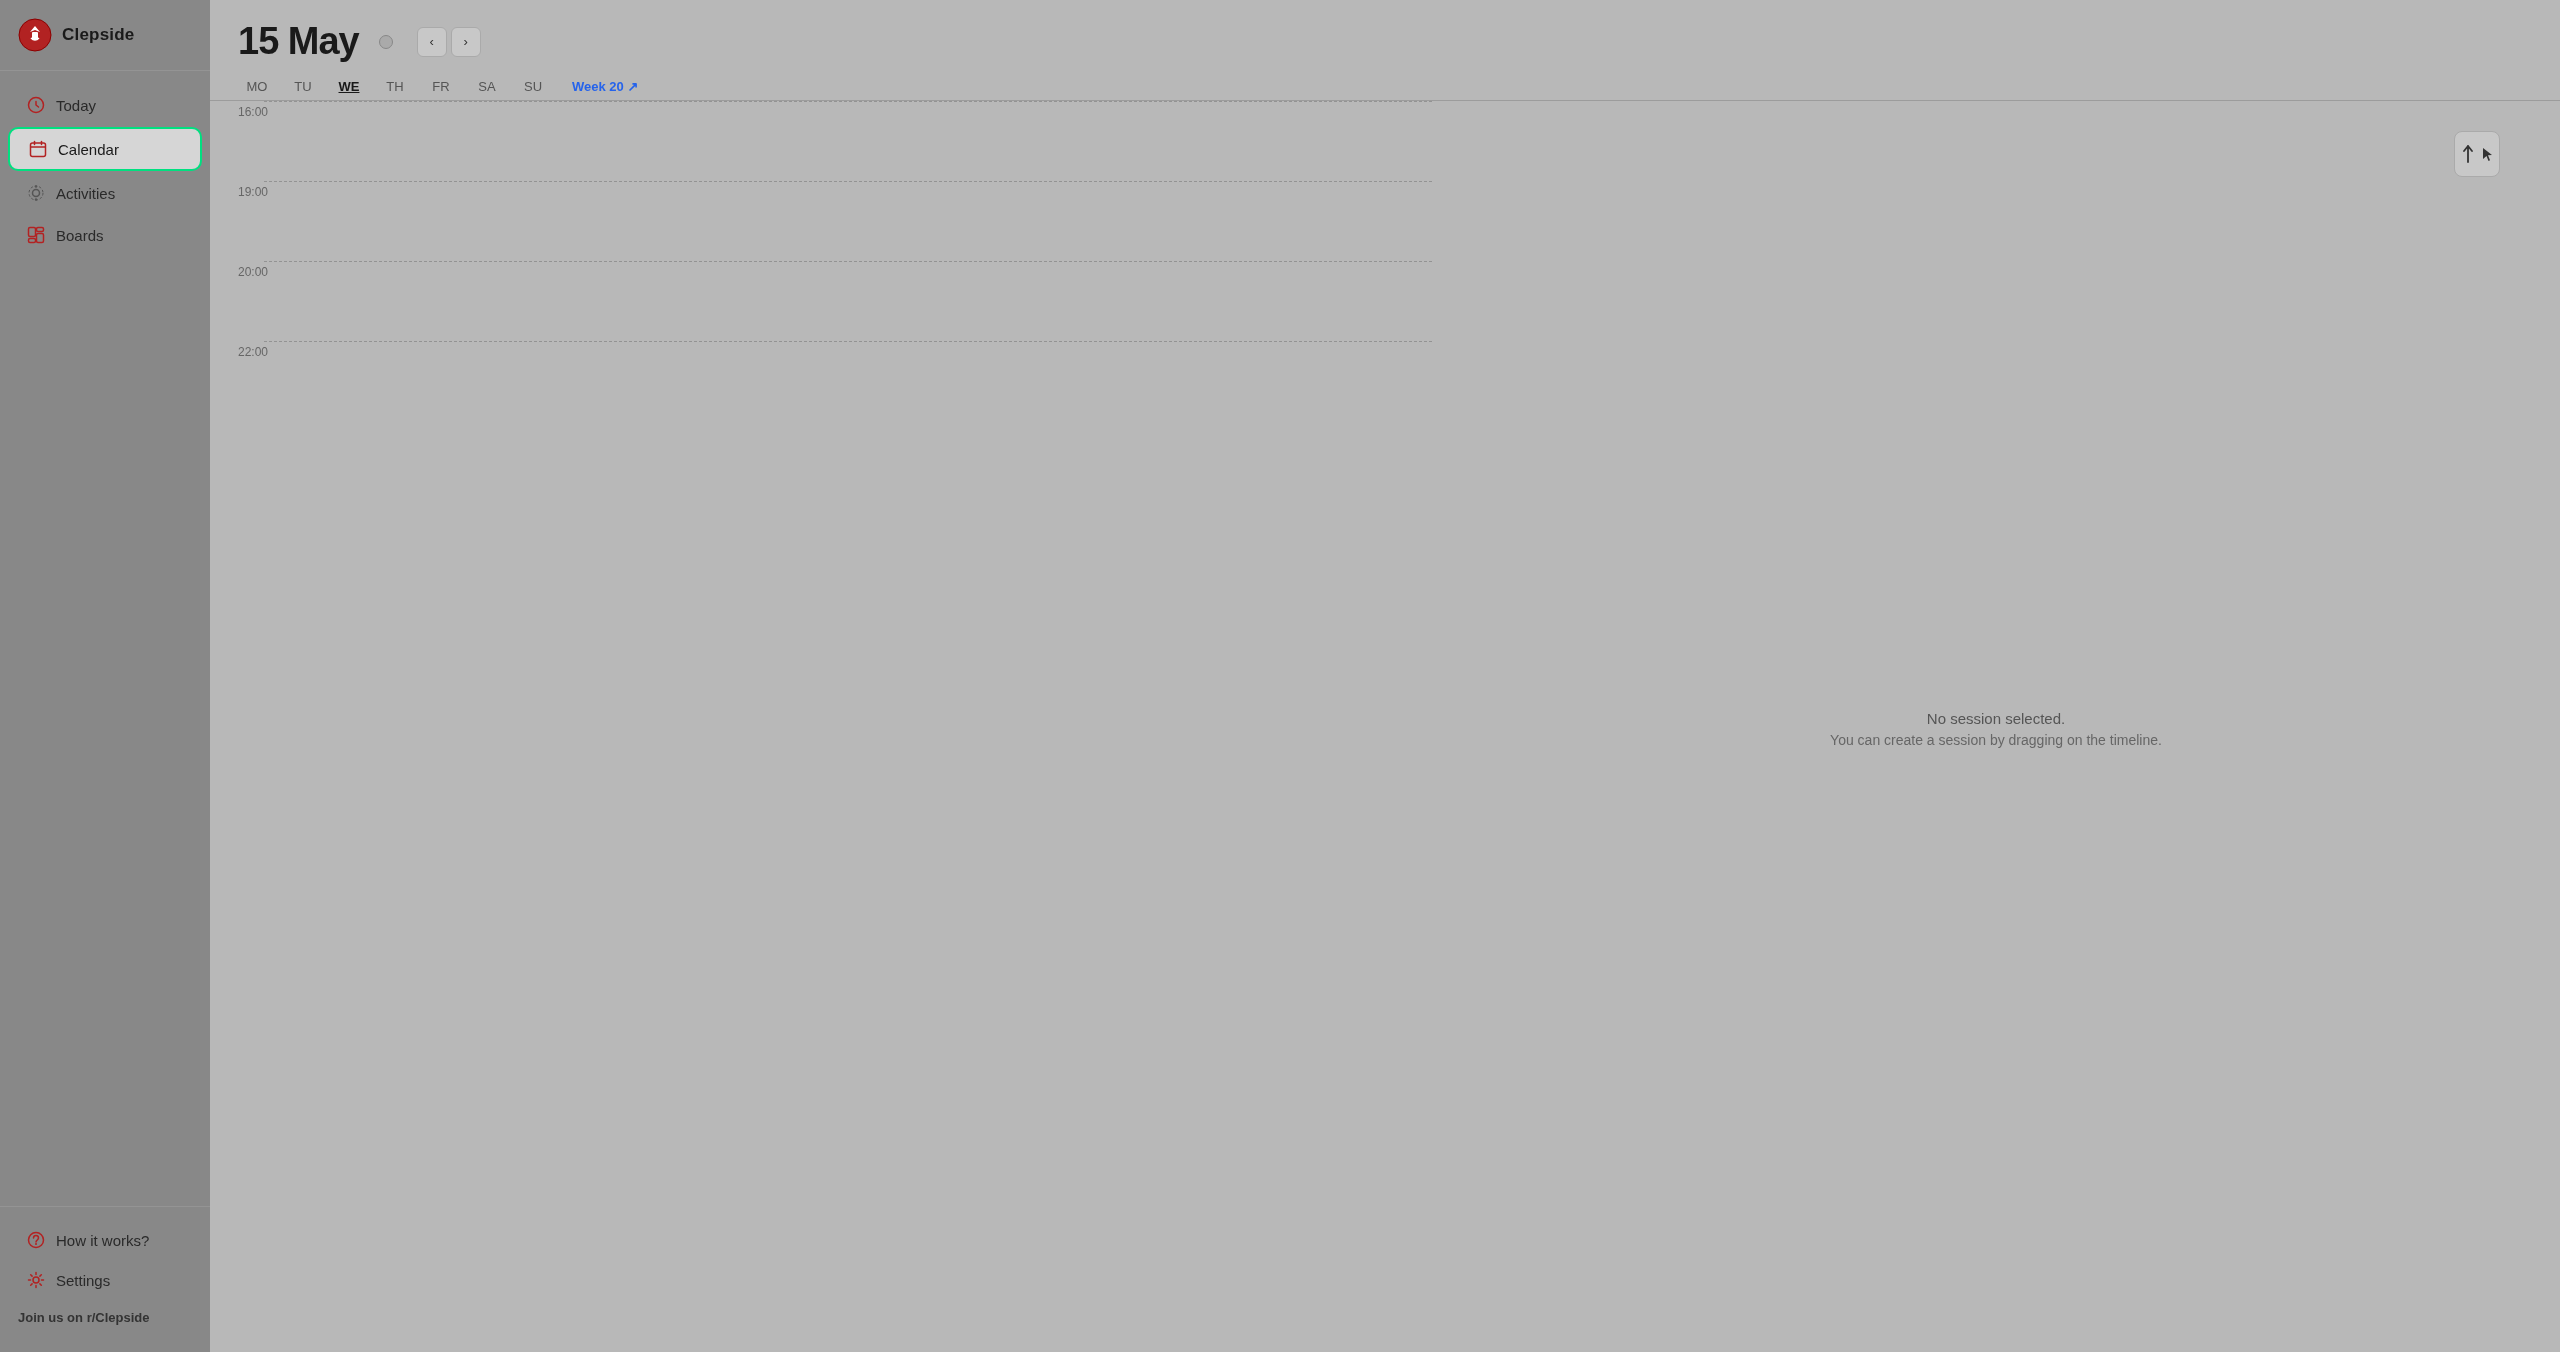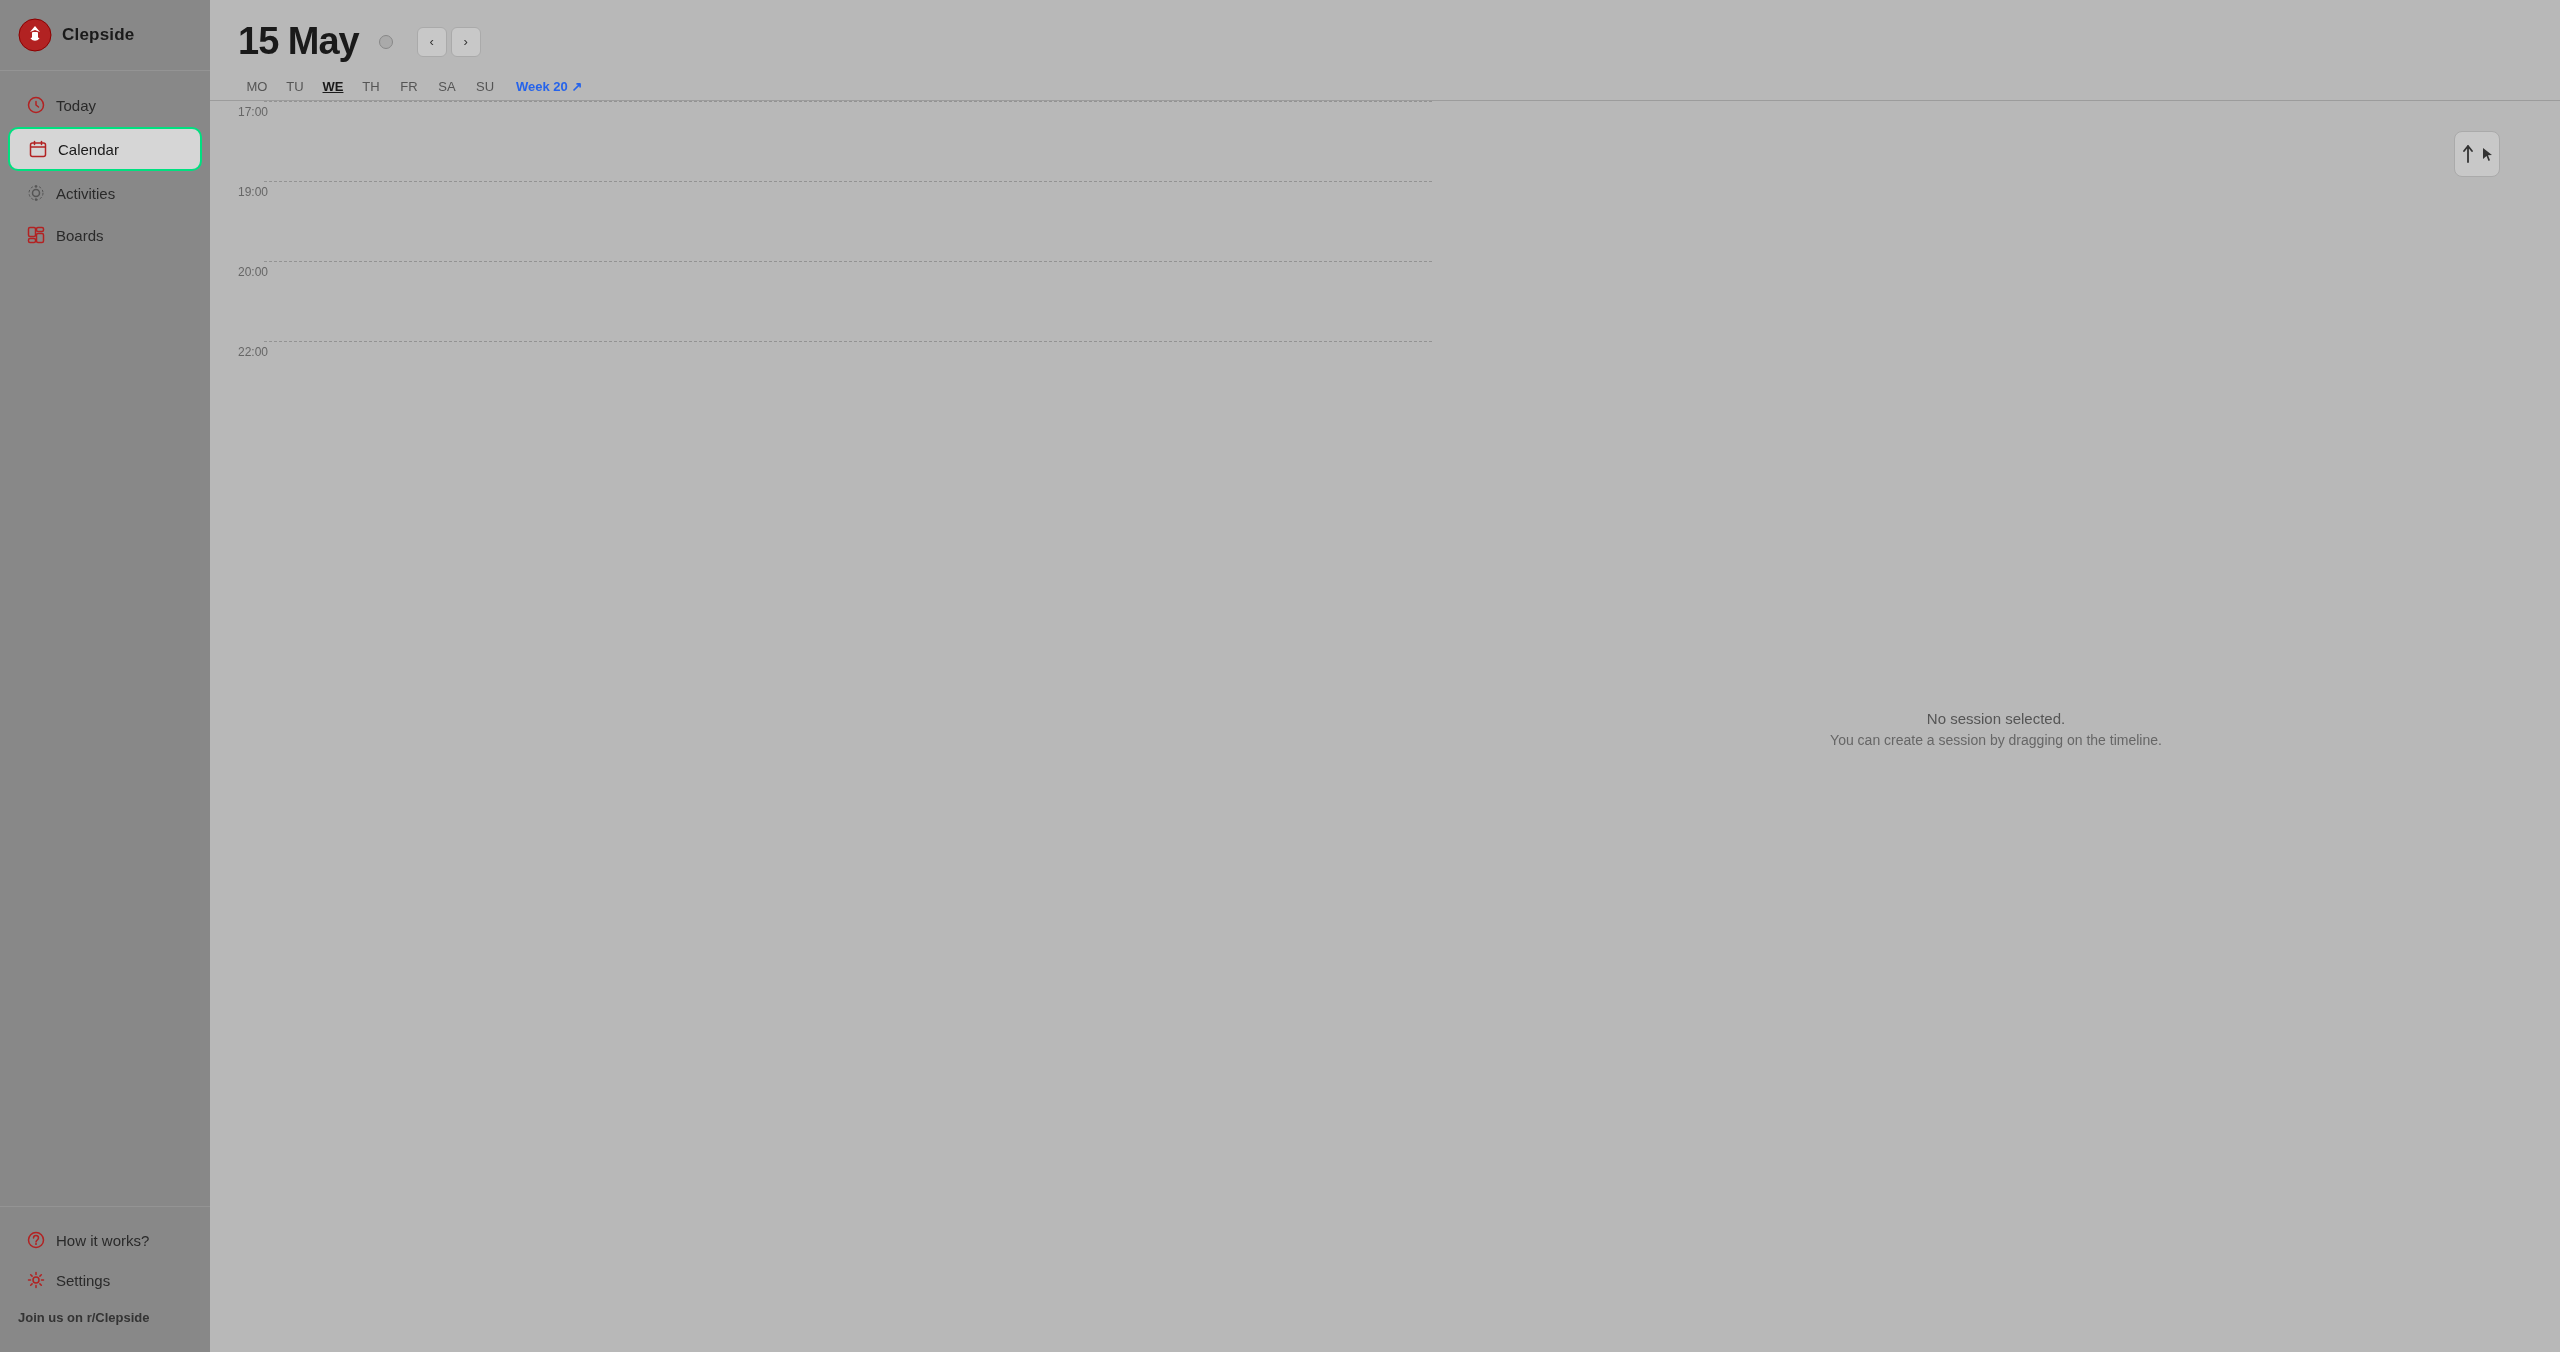--- a/index.html
+++ b/index.html
@@ -153,21 +153,21 @@
       cursor: pointer;
       display: flex;
       align-items: center;
       justify-content: center;
       font-size: 13px;
       color: #333;
     }
 
     .weekdays-row {
       display: flex;
-      gap: 0;
+      gap: 8px;
       padding: 6px 28px 6px 28px;
     }
 
     .weekday {
       font-size: 13px;
       font-weight: 500;
       color: #555;
       width: 38px;
       text-align: center;
       cursor: pointer;
@@ -419,21 +419,21 @@
     <span class="week-link">Week 20 ↗</span>
   </div>
 
   <div class="divider-line"></div>
 
   <div class="calendar-body">
 
     <div class="timeline-panel">
 
       <div class="time-row">
-        <span class="time-label">17:00</span>
+        <span class="time-label">16:00</span>
         <div class="time-line-area"></div>
       </div>
 
 
       <div class="time-row">
         <span class="time-label">19:00</span>
         <div class="time-line-area"></div>
       </div>
 
       <div class="time-row">

